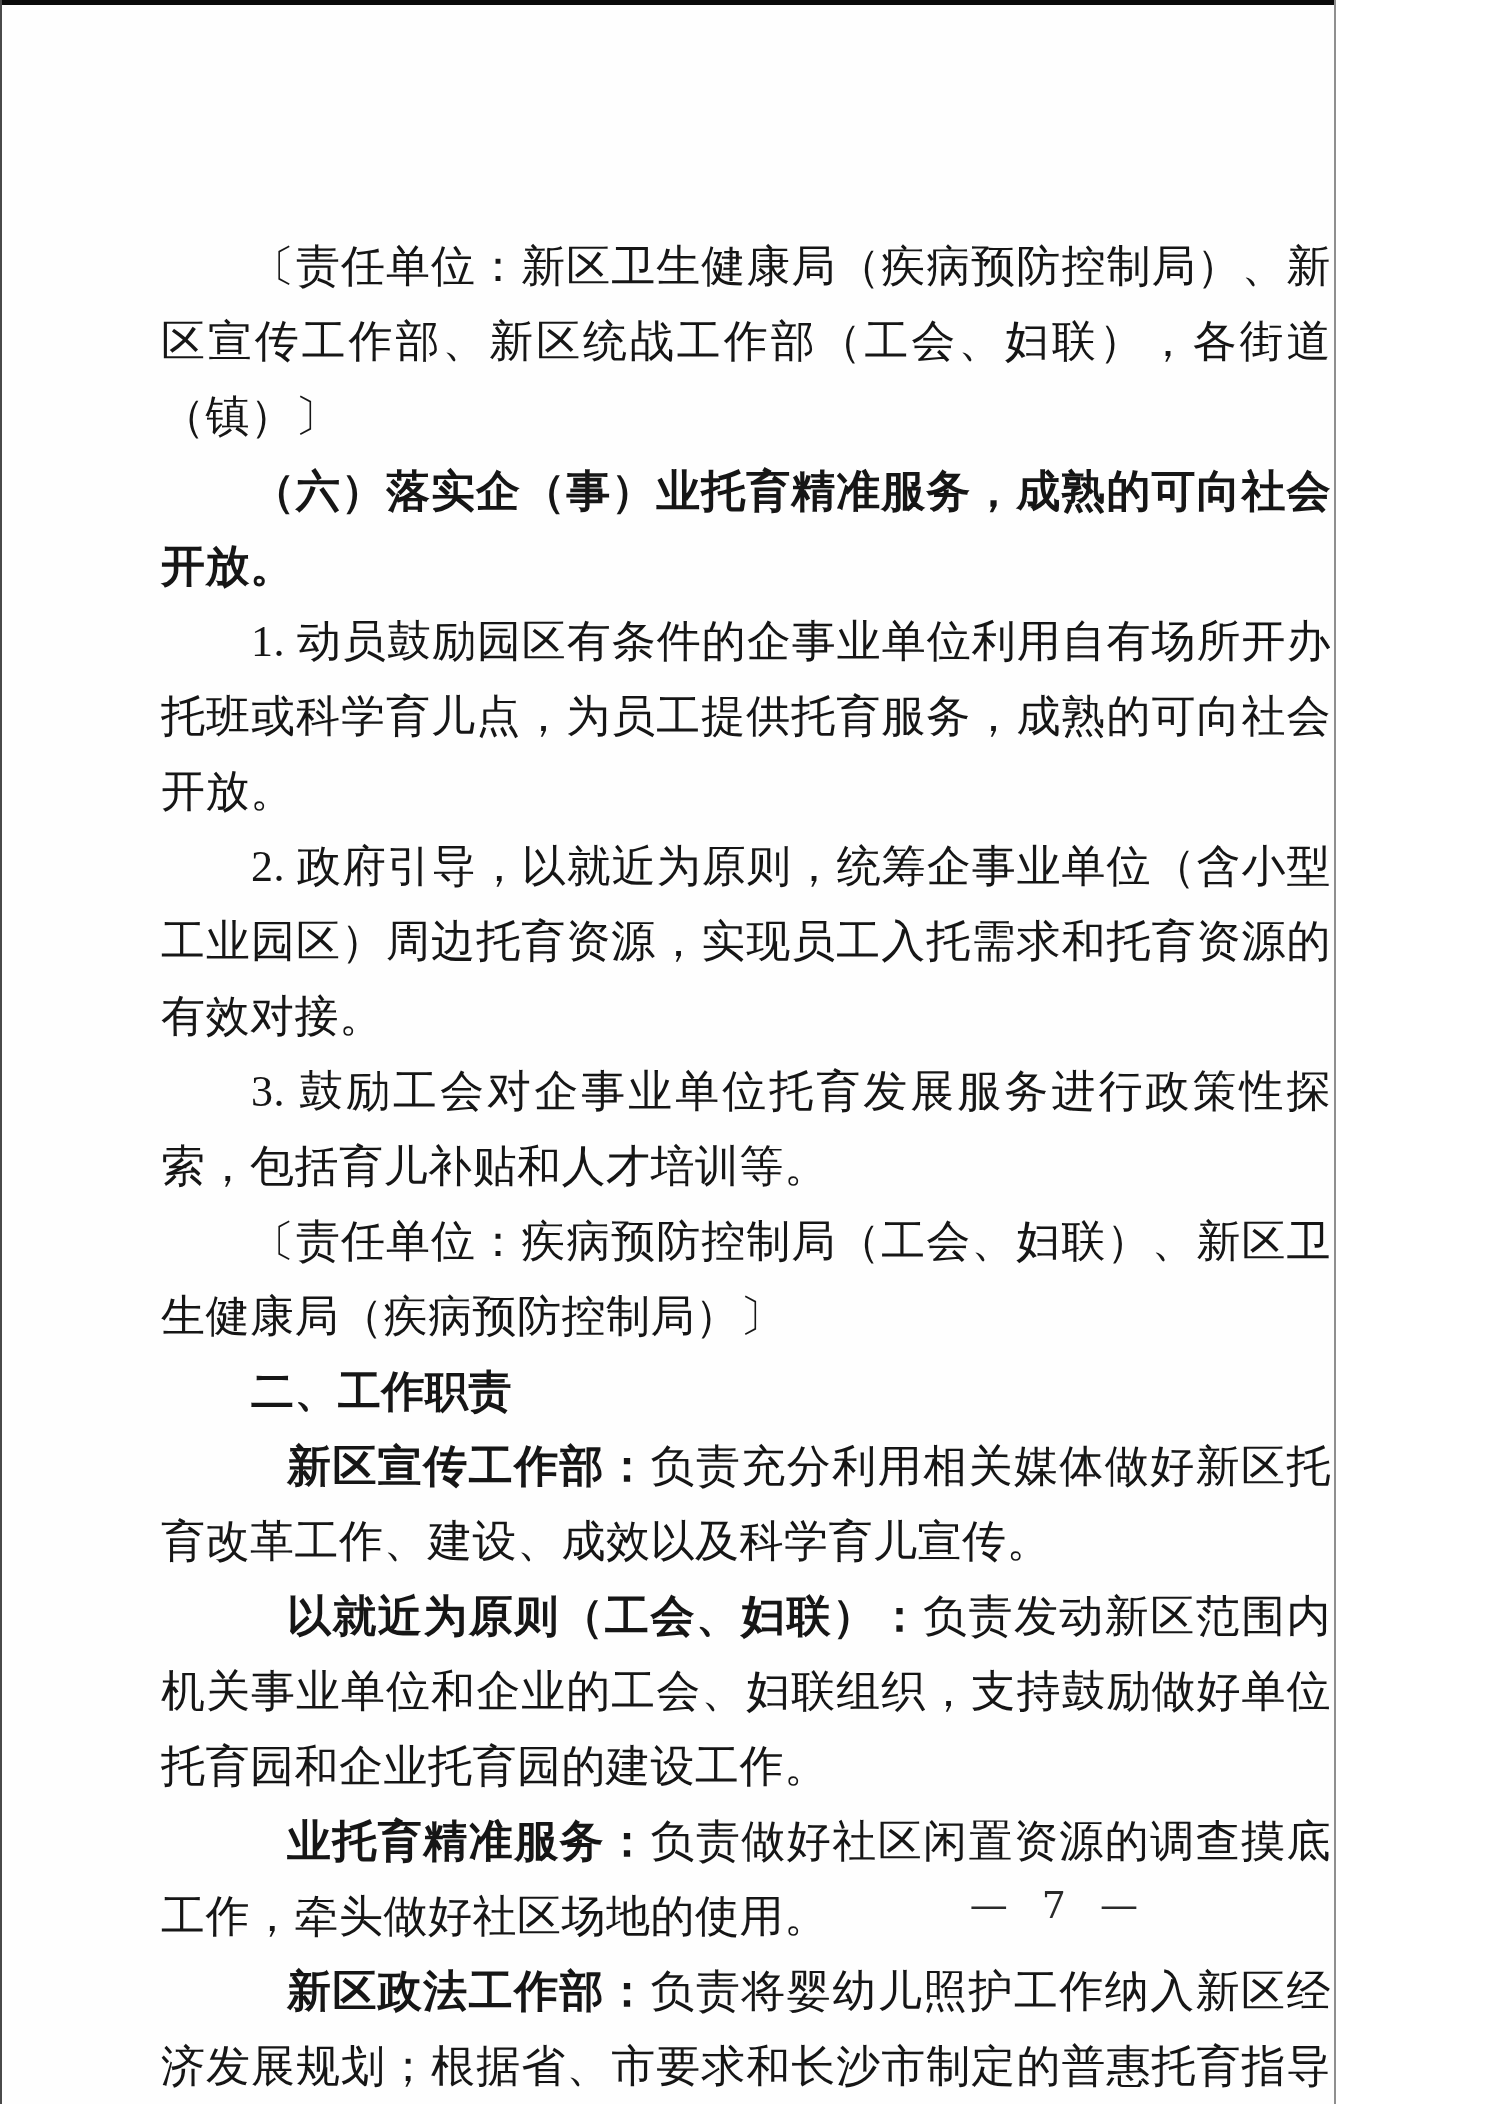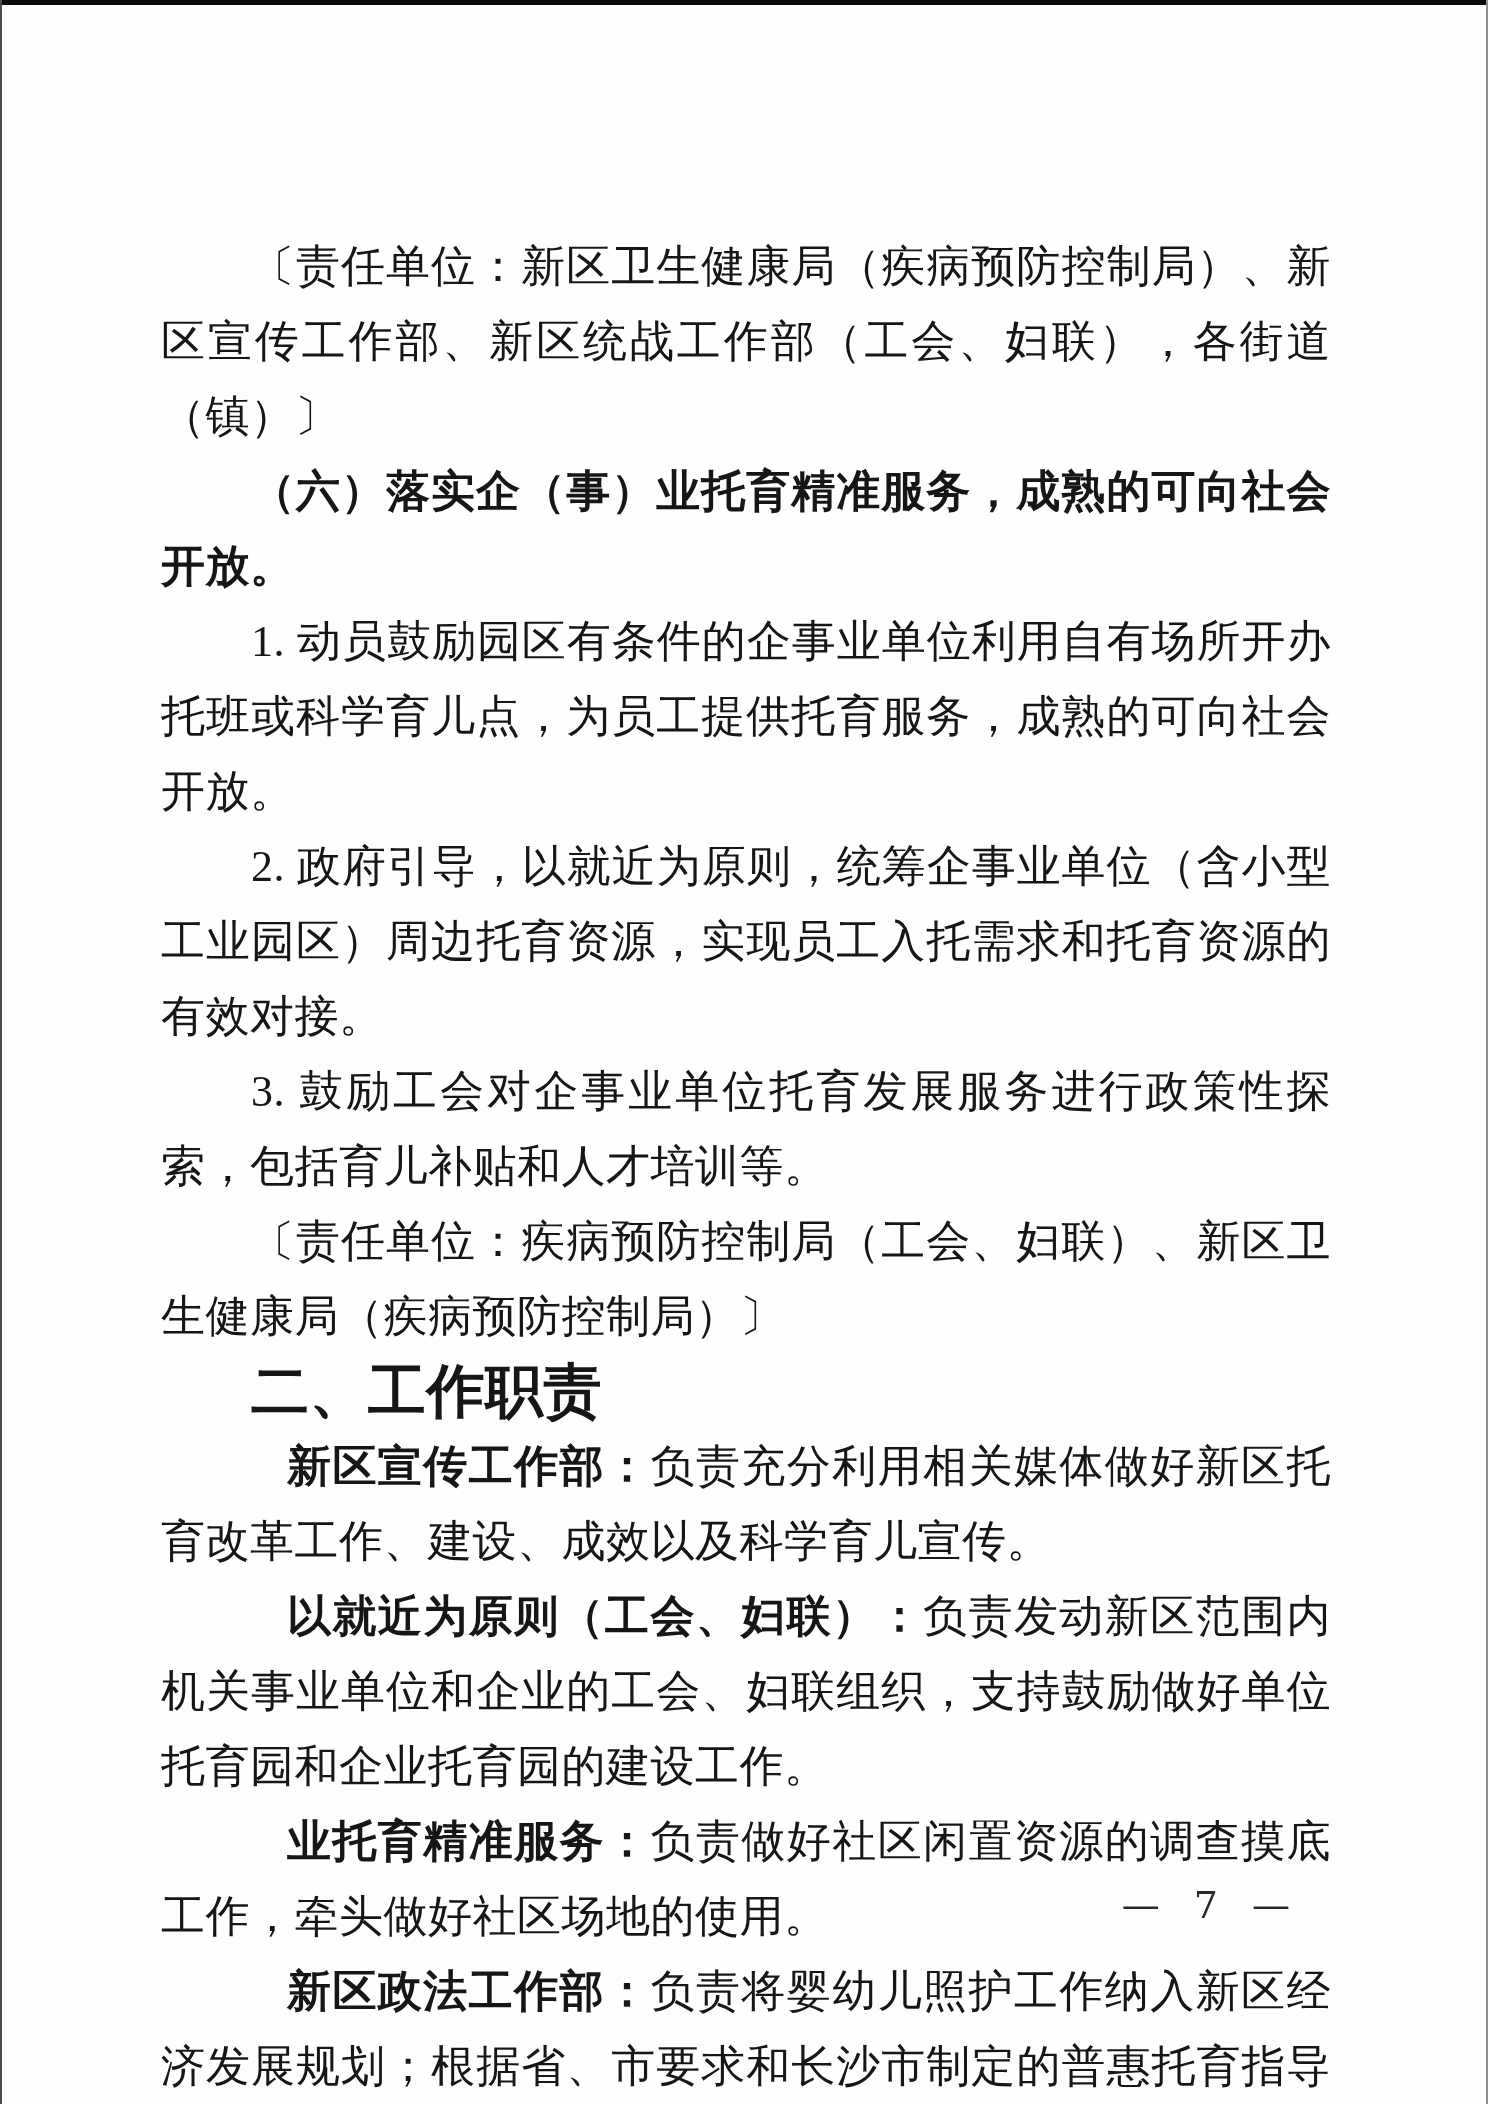--- a/index.html
+++ b/index.html
@@ -2,21 +2,21 @@
 <html lang="zh"><head>
 <meta charset="utf-8">
 <style>
   html, body {
     margin: 0;
     padding: 0;
     background: #ffffff;
   }
   .page {
     position: relative;
-    width: 1488px;
+    width: 1336px;
     height: 2104px;
     background: #fefefe;
     box-sizing: border-box;
     overflow: hidden;
   }
   
   .edge-top {
     position: absolute;
     left: 0; top: 0;
     width: 100%; height: 5px;
@@ -48,23 +48,23 @@
     color: #161616;
     text-align: justify;
     text-justify: inter-character;
     text-indent: 90px;
     letter-spacing: 0.5px;
   }
   .para.bold-kai {
     font-weight: 700;
   }
   .para.heading {
-    font-family: Liberation Serif, serif;
+    font-family: Liberation Sans, sans-serif;
     font-weight: 700;
-    font-size: 58px;
+    font-size: 43px;
   }
   .lead {
     font-weight: 700;
     margin-left: 36px;
   }
   .page-number {
     position: absolute;
     top: 1883px;
     right: 196px;
     font-family: "DejaVu Serif", "Liberation Serif", serif;

